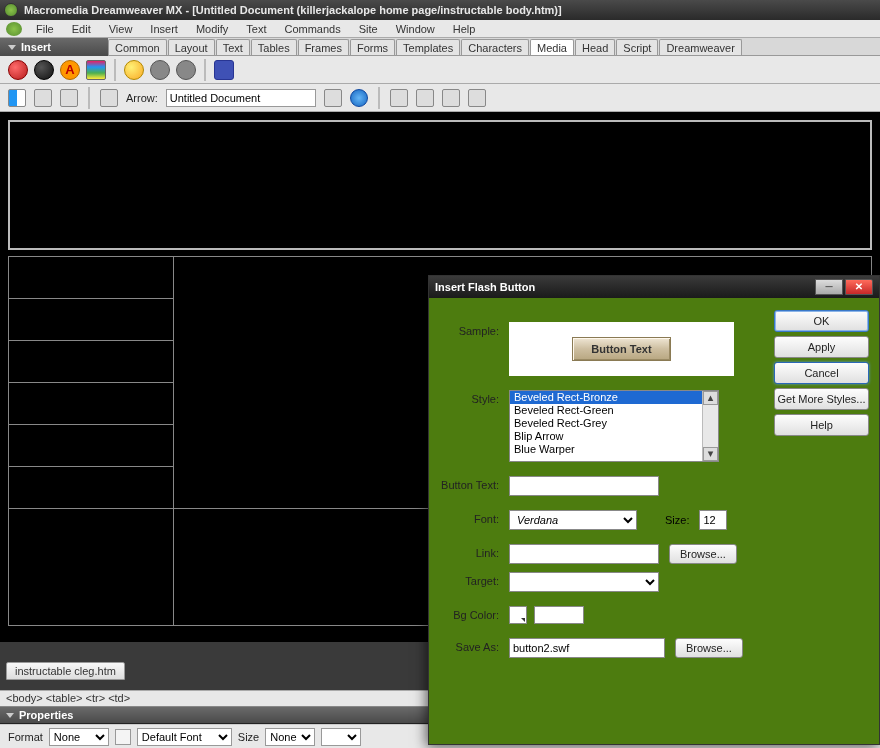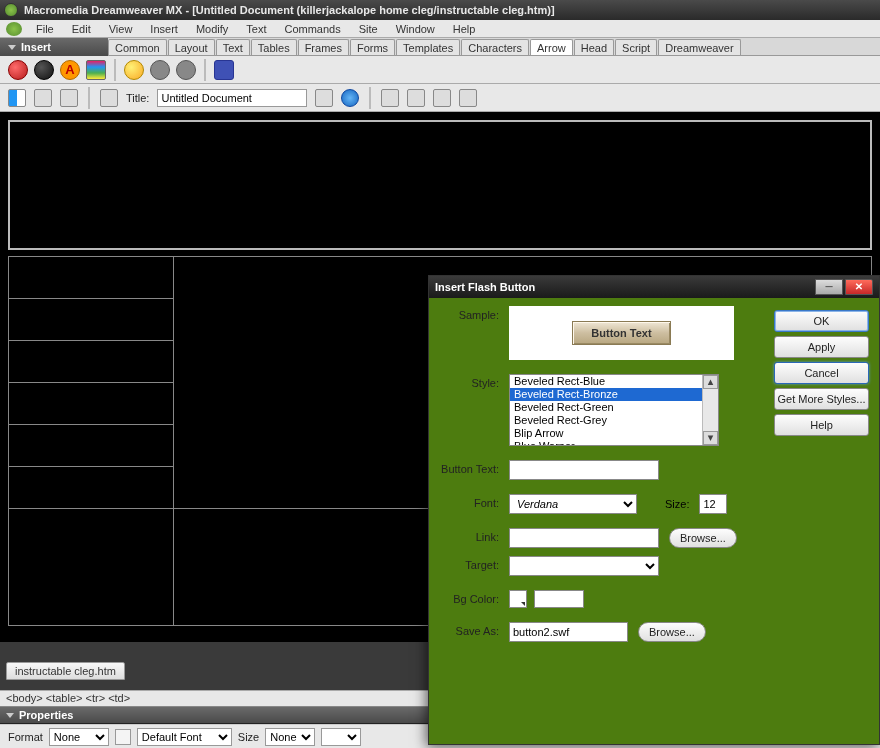--- a/index.html
+++ b/index.html
@@ -59,21 +59,21 @@
 .prop-row .mini-icon { width:16px; height:16px; border:1px solid #999; background:#f4f4f4; display:inline-block;}
 
 
 .dialog { position:absolute; top:275px; left:428px; width:452px; height:470px; background:#4d7c0f; border:1px solid #333; box-shadow: -2px 2px 12px rgba(0,0,0,0.6);}
 .dialog .dlg-title { background: linear-gradient(#3a3a3a,#1a1a1a); height:22px; display:flex; align-items:center; padding:0 6px; color:#fff; font-weight:bold; justify-content:space-between;}
 .dlg-title .win-btns { display:flex; gap:2px;}
 .dlg-title .wb { width:28px; height:16px; background:linear-gradient(#ddd,#aaa); border:1px solid #555; text-align:center; line-height:13px; color:#222; font-size:10px;}
 .dlg-title .wb.close { background: linear-gradient(#ff6b5b,#c62828); color:#fff; border-radius:0 2px 0 0;}
 
 .dlg-body { display:flex; height:calc(100% - 22px);}
-.dlg-form { flex:1; padding: 8px 10px;}
+.dlg-form { flex:1; padding: 24px 10px;}
 .dlg-side { width:115px; padding: 12px 10px; display:flex; flex-direction:column; gap:4px;}
 
 .dlg-row { display:flex; align-items:flex-start; margin-bottom: 14px;}
 .dlg-row .flabel { width:70px; text-align:right; padding-right:10px; color:#222; padding-top:3px;}
 .dlg-row .fcontrol { flex:1;}
 
 .sample-box { background:#fff; padding:14px 16px; width:225px; height:54px; display:flex; align-items:center; justify-content:center;}
 .btn-sample { background: linear-gradient(#efe6d4,#cdbea0,#b8a781); border:1px solid #8a7a54; padding: 5px 18px; color:#333; font-weight:bold; box-shadow: inset 1px 1px 0 #fff8ec, inset -1px -1px 0 #9a8a64;}
 
 .style-list { width:210px; height:72px; border:1px solid #888; background:#fff; overflow:hidden; position:relative;}
@@ -83,34 +83,34 @@
 .style-list .scroll .up,.style-list .scroll .dn { height:14px; background:#ddd; border:1px solid #999; position:absolute; left:0; right:0; text-align:center; line-height:10px; color:#444;}
 .style-list .scroll .up{top:0;} .style-list .scroll .dn{bottom:0;}
 
 .txt-input { height:20px; border:1px solid #888; background:#fff; padding:0 3px;}
 .sel-input { height:20px; border:1px solid #888; background:#fff; padding:0 3px;font-style:italic;}
 
 .dlg-btn { background: linear-gradient(#fdfdfd,#e0e0e0); border:1px solid #888; height:22px; color:#222; border-radius:3px; cursor:pointer;}
 .dlg-btn.primary { border:1px solid #3a78c8; box-shadow: 0 0 0 1px #8ab4e8 inset;}
 .dlg-btn.focus { border:1px solid #2a68b8; box-shadow: 0 0 3px #5a98d8;}
 
-.browse-btn { background: linear-gradient(#fdfdfd,#e0e0e0); border:1px solid #888; height:20px; padding:0 10px; color:#222; border-radius:10px;}
+.browse-btn { background: linear-gradient(#fdfdfd,#e0e0e0); border:1px solid #888; height:20px; padding:0 10px; color:#222; border-radius:3px;}
 
 .color-swatch { width:18px; height:18px; border:1px solid #888; background:#fff; position:relative; display:inline-block; vertical-align:middle;}
 .color-swatch::after{content:"";position:absolute;right:1px;bottom:1px;width:0;height:0;border-left:4px solid transparent;border-top:4px solid #333;}
 .color-field { width:50px; height:18px; border:1px solid #888; background:#fff; display:inline-block; vertical-align:middle; margin-left:4px;}
 
 .font-row { display:flex; align-items:center; gap:10px;}
 </style>
 </head>
 <body>
 
 <div class="titlebar">
   <span class="app-icon"></span>
-  <span class="title">Macromedia Dreamweaver MX - [Untitled Document (killerjackalope home cleg/instructable cleg.htm)]</span>
+  <span class="title">Macromedia Dreamweaver MX - [Untitled Document (killerjackalope home page/instructable body.htm)]</span>
 </div>
 
 <div class="menubar">
   <span class="app-icon2"></span>
   <span>File</span>
   <span>Edit</span>
   <span>View</span>
   <span>Insert</span>
   <span>Modify</span>
   <span>Text</span>
@@ -126,21 +126,21 @@
       <span>Insert</span>
     </div>
   <span class="tab">Common</span>
   <span class="tab">Layout</span>
   <span class="tab">Text</span>
   <span class="tab">Tables</span>
   <span class="tab">Frames</span>
   <span class="tab">Forms</span>
   <span class="tab">Templates</span>
   <span class="tab">Characters</span>
-  <span class="tab active">Arrow</span>
+  <span class="tab active">Media</span>
   <span class="tab">Head</span>
   <span class="tab">Script</span>
   <span class="tab">Dreamweaver</span>
 </div>
 
 <div class="icon-row">
   <span class="tb-icon red"></span>
   <span class="tb-icon dark"></span>
   <span class="tb-icon orange">A</span>
   <span class="tb-icon waves"></span>
@@ -151,21 +151,21 @@
   <span class="tb-sep"></span>
   <span class="tb-icon puzzle"></span>
 </div>
 
 <div class="doc-toolbar">
   <span class="db-icon code"></span>
   <span class="db-icon"></span>
   <span class="db-icon"></span>
   <span class="tb-sep"></span>
   <span class="db-icon"></span>
-  <span class="label">Title:</span>
+  <span class="label">Arrow:</span>
   <input class="title-field" value="Untitled Document" style="">
   <span class="db-icon"></span>
   <span class="globe"></span>
   <span class="tb-sep"></span>
   <span class="db-icon"></span>
   <span class="db-icon"></span>
   <span class="db-icon"></span>
   <span class="db-icon"></span>
 </div>
 
@@ -222,21 +222,20 @@
           <div class="sample-box">
             <button class="btn-sample">Button Text</button>
           </div>
         </div>
       </div>
 
       <div class="dlg-row">
         <div class="flabel">Style:</div>
         <div class="fcontrol">
           <div class="style-list">
-            <div class="opt">Beveled Rect-Blue</div>
             <div class="opt selected">Beveled Rect-Bronze</div>
             <div class="opt">Beveled Rect-Green</div>
             <div class="opt">Beveled Rect-Grey</div>
             <div class="opt">Blip Arrow</div>
             <div class="opt">Blue Warper</div>
             <div class="scroll">
                 <div class="up">▴</div>
                 <div class="dn">▾</div>
               </div>
           </div>
@@ -274,21 +273,21 @@
         <div class="flabel">Bg Color:</div>
         <div class="fcontrol">
           <span class="color-swatch"></span>
           <input class="txt-input color-field" value="" style="">
         </div>
       </div>
 
       <div class="dlg-row">
         <div class="flabel">Save As:</div>
         <div class="fcontrol font-row">
-          <input class="txt-input" style="width: 119px;" value="button2.swf">
+          <input class="txt-input" style="width: 156px;" value="button2.swf">
           <button class="browse-btn">Browse...</button>
         </div>
       </div>
 
     </div>
     <div class="dlg-side">
       <button class="dlg-btn primary">OK</button>
       <button class="dlg-btn">Apply</button>
       <button class="dlg-btn focus">Cancel</button>
       <button class="dlg-btn">Get More Styles...</button>

